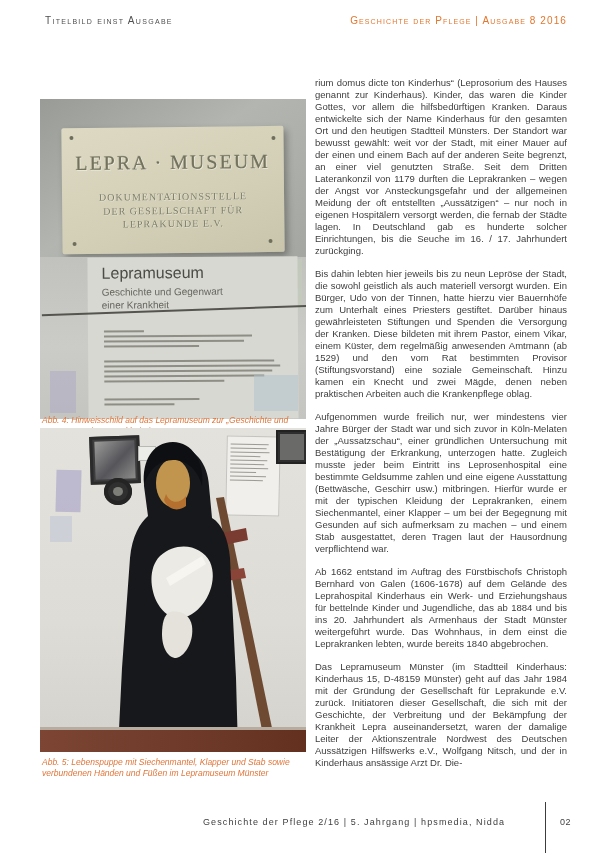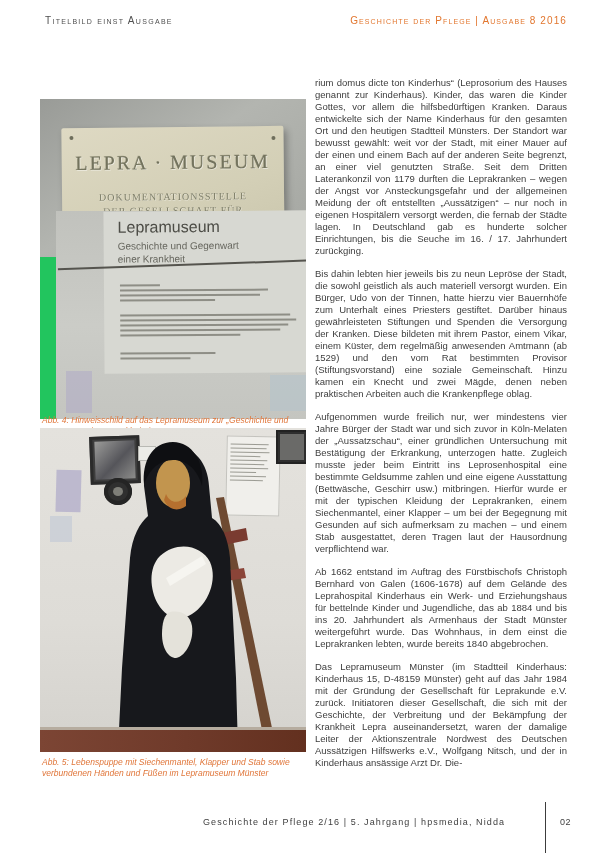--- a/index.html
+++ b/index.html
@@ -39,21 +39,21 @@
   .plaque-sub{
     text-align:center;font-family:"Liberation Serif",serif;font-size:10px;
     color:#7d7d67;letter-spacing:1px;line-height:13.5px;
     text-shadow:.5px .5px 0 rgba(255,255,255,.5);
   }
   .plaque-sub.first{margin-top:16px;}
   .screw{position:absolute;width:4px;height:4px;border-radius:50%;background:#6e6e5c;}
   .screw.tl{left:8px;top:8px}.screw.tr{right:8px;top:10px}
   .screw.bl{left:10px;bottom:8px}.screw.br{right:12px;bottom:9px}
   .photo1-display{
-    position:absolute;left:16px;bottom:0;width:266px;height:208px;
+    position:absolute;left:0;bottom:0;width:266px;height:162px;
     background:linear-gradient(180deg,#c1c2bd 0%,#cbccc7 55%,#c4c5c0 100%);
   }
   .display-panel{
     position:absolute;left:48px;top:0;width:210px;height:162px;
     background:#d7d8d2;transform:rotate(-.4deg);
   }
   .panel-title{font-size:16px;color:#4c4c46;margin:7px 0 3px 14px;}
   .panel-sub{font-size:10px;color:#67675f;margin-left:14px;line-height:13px;}
   .panel-divider{
     position:absolute;left:-46px;top:52px;width:300px;height:2px;background:#55544e;

